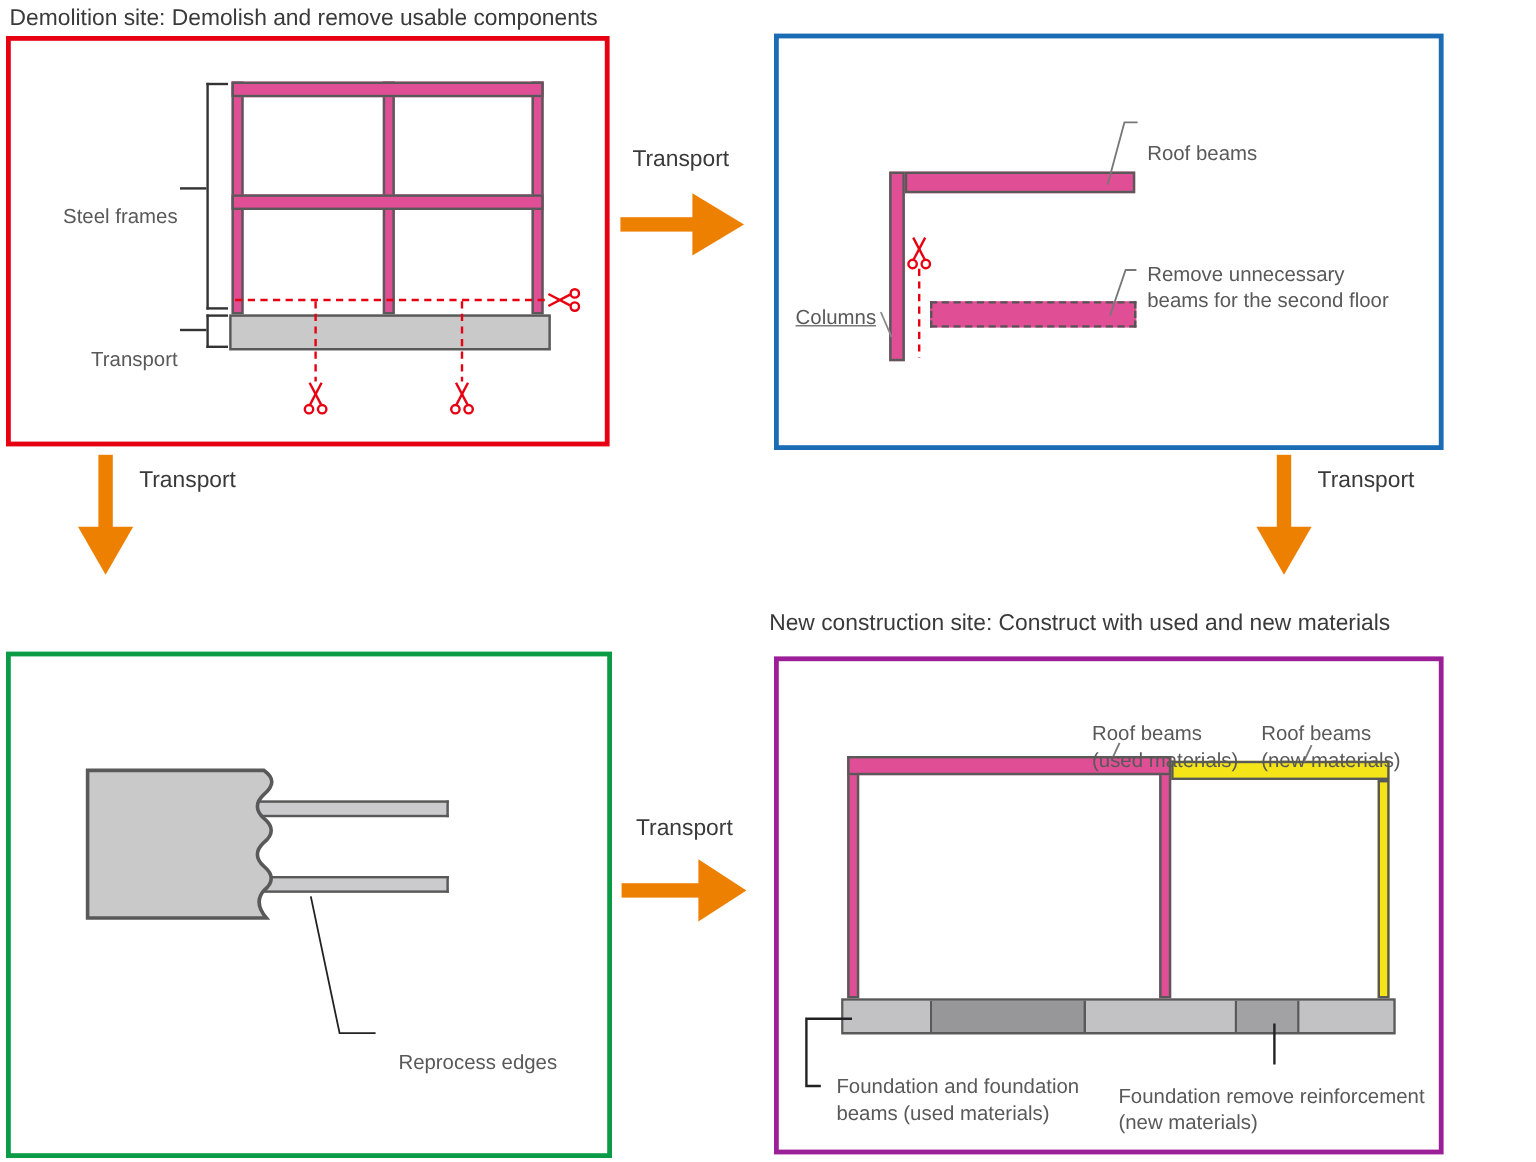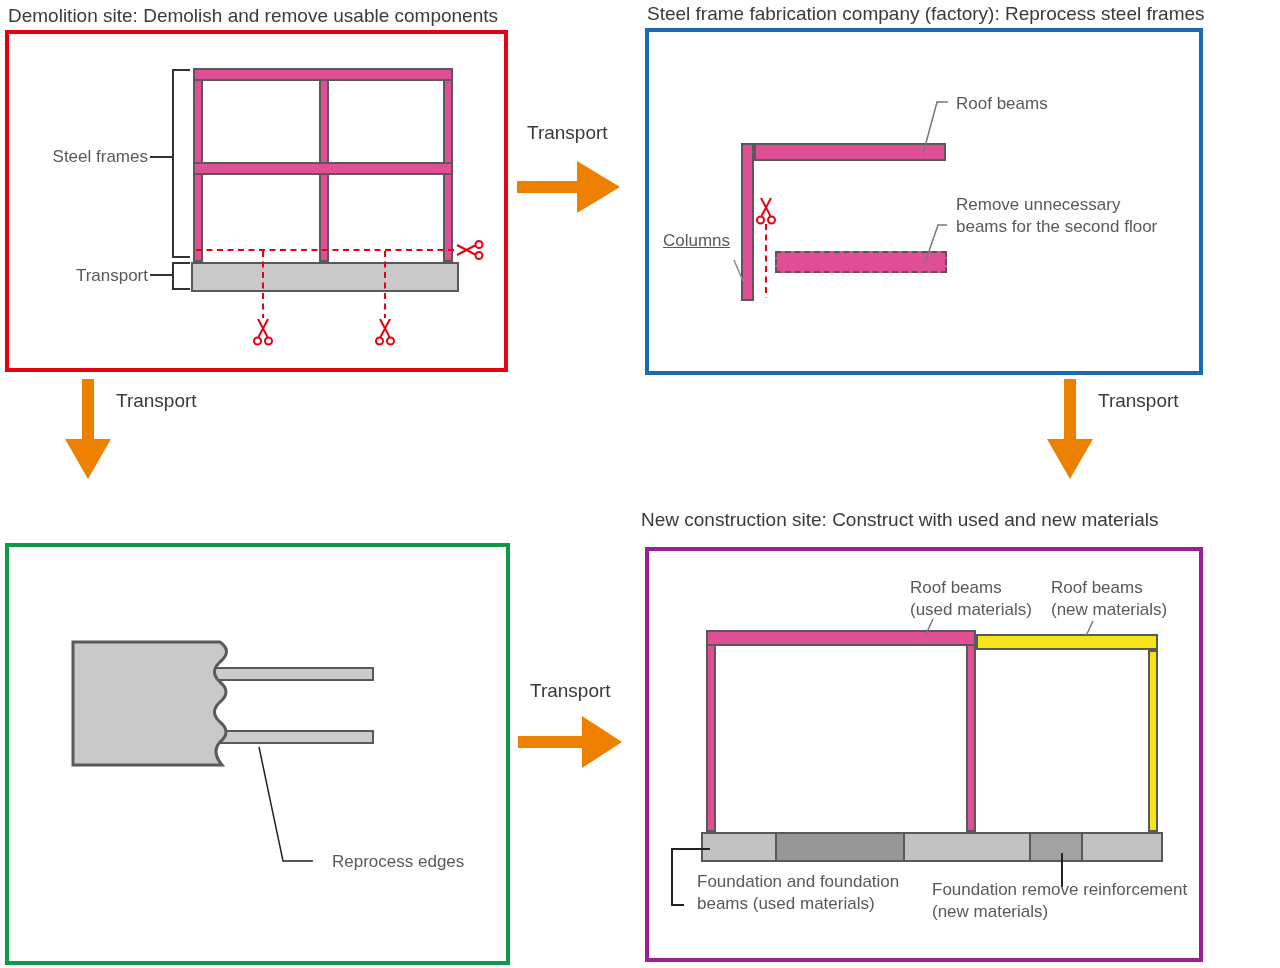--- a/index.html
+++ b/index.html
@@ -7,21 +7,21 @@
     --steel-pink:#e04f95; --new-yellow:#f5e418; --transport-orange:#ee8000; --cut-red:#e60012;
     --concrete-gray:#c9c9ca; --foundation-light:#c2c2c4; --foundation-dark:#97979a; --foundation-dark2:#a2a2a4;
     --outline-gray:#595959; --title-ink:#3a3a3a; --label-ink:#595959;
   }
   html,body{margin:0;padding:0;background:#fff;}
   #stage{position:relative;width:1280px;height:968px;background:#fff;overflow:hidden;
          font-family:"Liberation Sans", sans-serif;}
   .abs{position:absolute;}
   .panel-box{position:absolute;background:#fff;border-style:solid;border-width:4px;z-index:1;}
   .title{position:absolute;font-size:19px;color:var(--title-ink);white-space:nowrap;z-index:6;}
-  .lbl{position:absolute;font-size:17px;color:var(--label-ink);white-space:nowrap;z-index:6;line-height:22px;}
+  .lbl{position:absolute;font-size:17px;color:var(--label-ink);white-space:nowrap;z-index:6;line-height:22px;margin-top:24px;}
   .lbl .line{display:block;}
   .shape{position:absolute;box-sizing:border-box;border:2px solid var(--outline-gray);z-index:2;}
   .pink{background:var(--steel-pink);}
   .yellow{background:var(--new-yellow);}
   .gray{background:var(--concrete-gray);}
   .dashedge{border-style:dashed;border-color:#555;}
   .noleft{border-left:none;}
   .bline{position:absolute;background:#333;z-index:3;}
   .arrow-shaft{position:absolute;background:var(--transport-orange);z-index:4;}
   .arrow-head{position:absolute;width:0;height:0;z-index:4;}
@@ -29,21 +29,20 @@
   .head-down{border-left:23px solid transparent;border-right:23px solid transparent;border-top:40px solid var(--transport-orange);}
   .fnd-seg{height:100%;box-sizing:border-box;}
   #overlay{position:absolute;left:0;top:0;z-index:5;pointer-events:none;}
 </style>
 </head>
 <body>
 
 <div id="stage">
 
   <div class="title" style="left:8px;top:5px;">Demolition site: Demolish and remove usable components</div>
-  <div class="title" style="left:647px;top:3px;">Steel frame fabrication company (factory): Reprocess steel frames</div>
   <div class="title" style="left:641px;top:509px;">New construction site: Construct with used and new materials</div>
 
   <div class="panel-box" style="left:5px;top:30px;width:495px;height:334px;border-color:var(--red-border);"></div>
   <div class="panel-box" style="left:645px;top:28px;width:550px;height:339px;border-color:var(--blue-border);"></div>
   <div class="panel-box" style="left:5px;top:543px;width:497px;height:414px;border-color:var(--green-border);"></div>
   <div class="panel-box" style="left:645px;top:547px;width:550px;height:407px;border-color:var(--purple-border);"></div>
 
   <div class="title" style="left:527px;top:122px;">Transport</div>
   <div class="arrow-shaft" style="left:517px;top:181px;width:62px;height:12px;"></div>
   <div class="arrow-head head-right" style="left:577px;top:161px;"></div>

